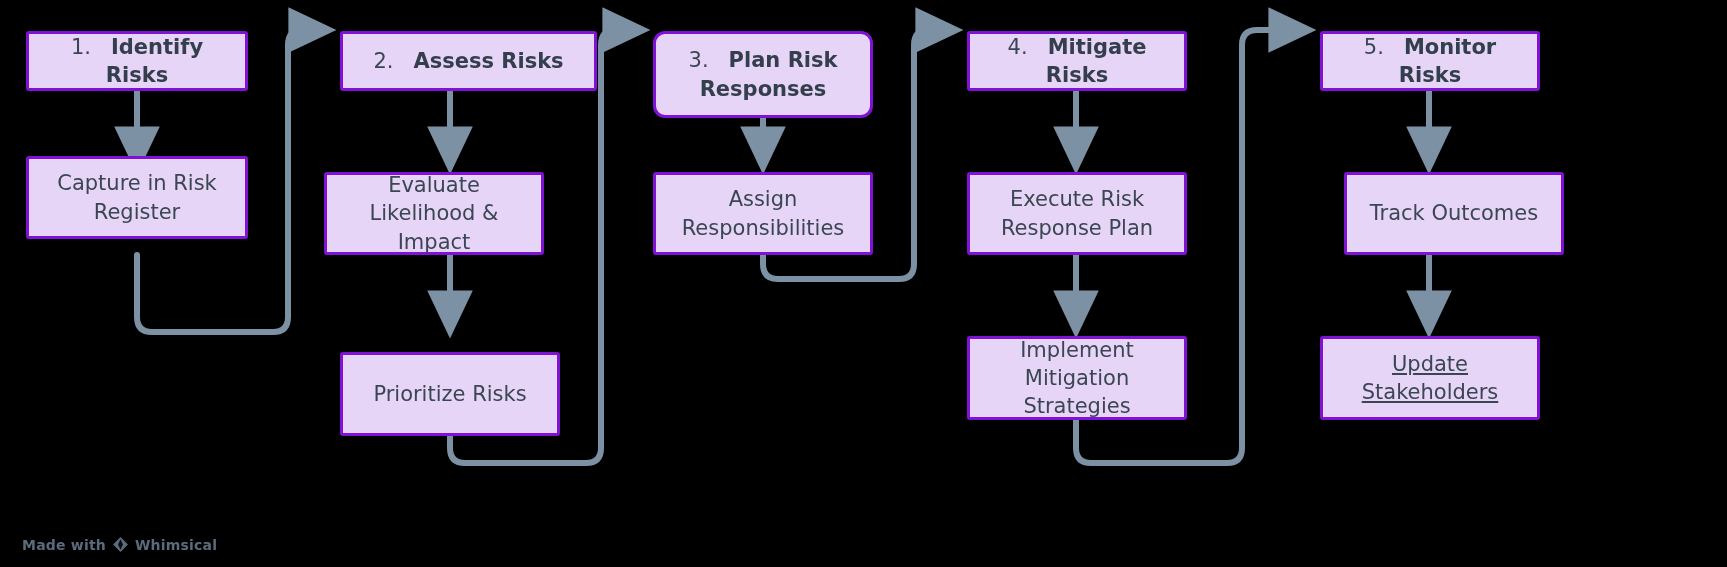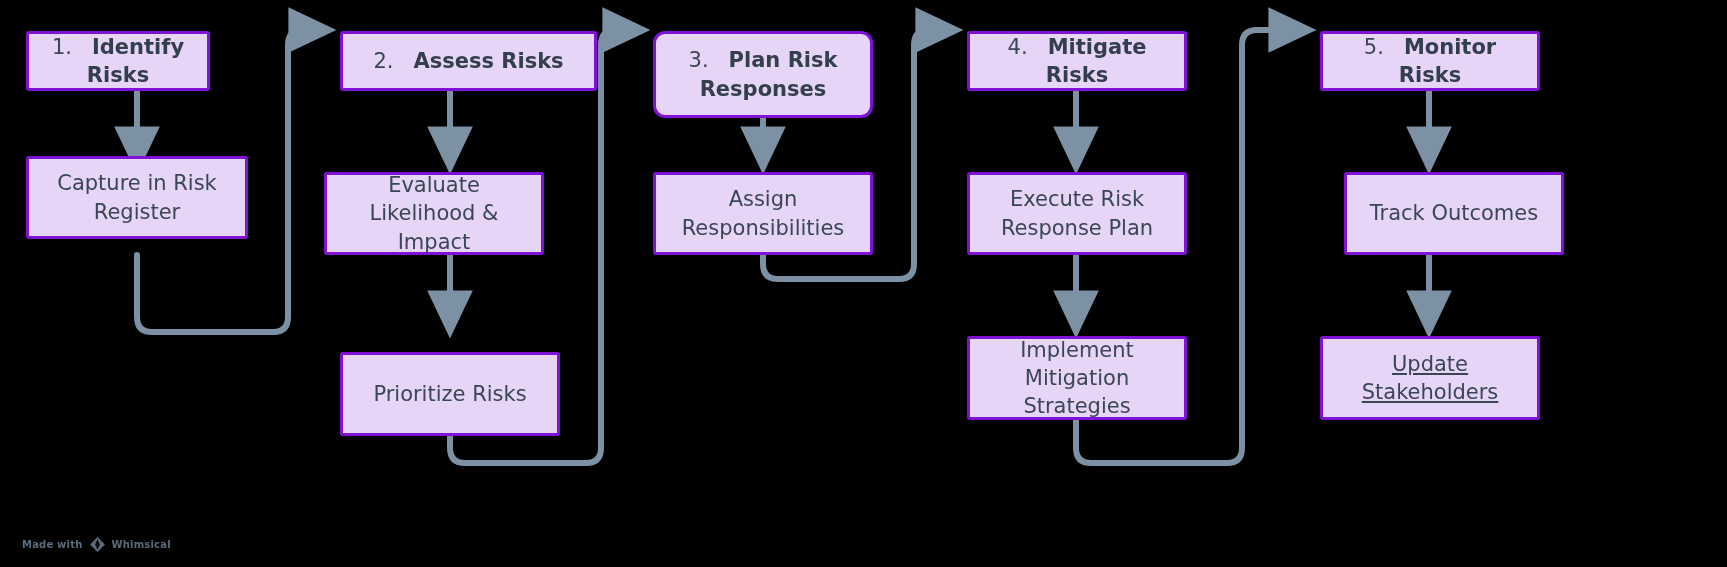--- a/index.html
+++ b/index.html
@@ -17,21 +17,21 @@
     color:#3b4653;line-height:1.34;
   }
   .node .txt{padding:0 10px;display:block;}
   .node.header{font-size:21px;}
   .node.header .num{font-weight:400;color:#3b4653;}
   .node.header .ttl{font-weight:700;color:#333f4d;}
   .node.step{font-size:21px;font-weight:400;}
 
   .watermark{
     position:absolute;left:22px;top:536px;display:flex;align-items:center;gap:6px;
-    color:#5c6b7c;font-size:10px;font-weight:700;letter-spacing:.2px;
+    color:#5c6b7c;font-size:14px;font-weight:700;letter-spacing:.2px;
   }
   .watermark .logo{display:inline-block;width:17px;height:17px;}
 </style>
 </head>
 <body>
 
 <div id="canvas">
 
   <svg class="links" viewBox="0 0 1727 567" preserveAspectRatio="none">
     <defs>
@@ -50,21 +50,21 @@
       <path d="M1429,91 L1429,160" marker-end="url(#ah)"></path>
       <path d="M1429,255 L1429,324" marker-end="url(#ah)"></path>
 
       <path d="M137,255 L137,317 Q137,332 152,332 L273,332 Q288,332 288,317 L288,45 Q288,30 303,30 L322,30" marker-end="url(#ah)"></path>
       <path d="M450,420 L450,448 Q450,463 465,463 L586,463 Q601,463 601,448 L601,45 Q601,30 616,30 L636,30" marker-end="url(#ah)"></path>
       <path d="M763,255 L763,264 Q763,279 778,279 L899,279 Q914,279 914,264 L914,45 Q914,30 929,30 L949,30" marker-end="url(#ah)"></path>
       <path d="M1076,420 L1076,448 Q1076,463 1091,463 L1227,463 Q1242,463 1242,448 L1242,45 Q1242,30 1257,30 L1302,30" marker-end="url(#ah)"></path>
     </g>
   </svg>
 
-  <div class="node header" style="left:26px;top:31px;width:184px;height:60px;">
+  <div class="node header" style="left:26px;top:31px;width:222px;height:60px;">
     <span class="txt">
       <span class="num">1.&nbsp;&nbsp;</span>
       <span class="ttl">Identify Risks</span>
     </span>
   </div>
   <div class="node step" style="left:26px;top:156px;width:222px;height:83px;">
     <span class="txt">Capture in Risk Register</span>
   </div>
 
   <div class="node header" style="left:340px;top:31px;width:257px;height:60px;justify-content:center;">

